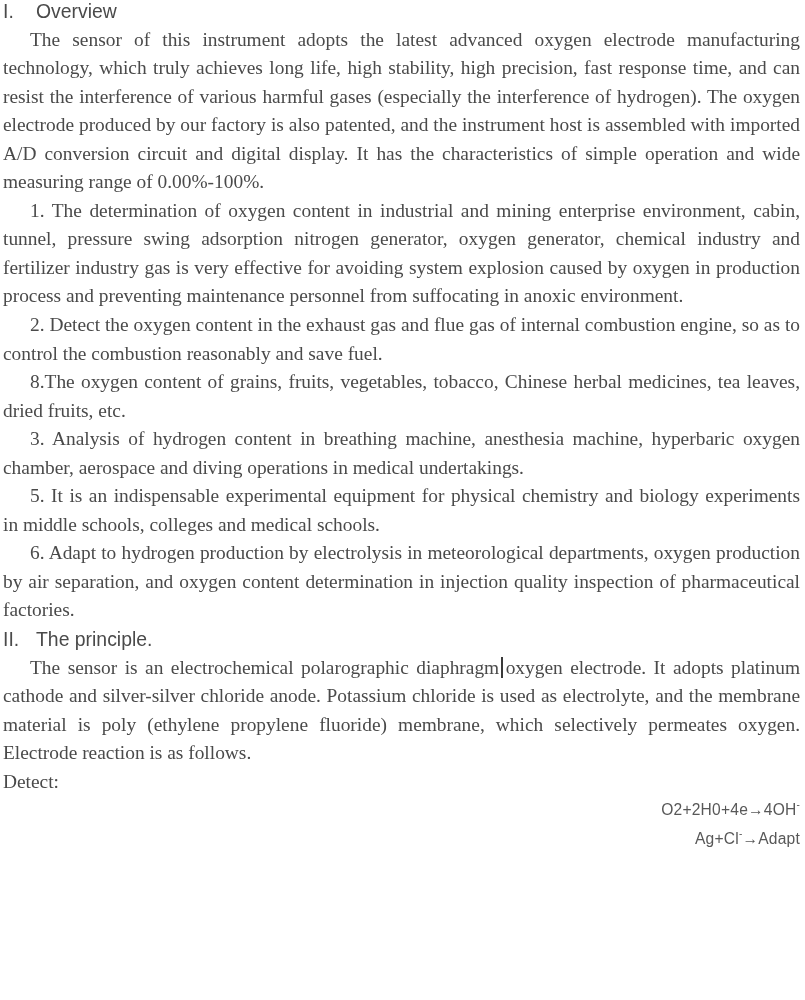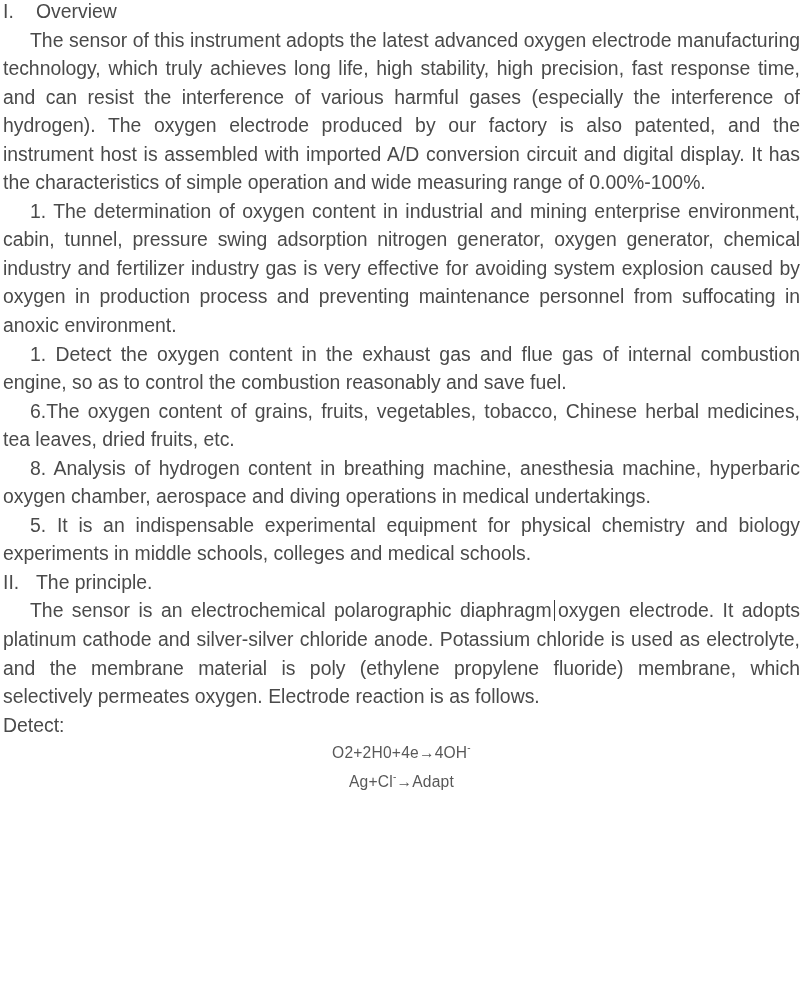--- a/index.html
+++ b/index.html
@@ -21,36 +21,37 @@
     margin-top: -3px;
     font-size: 19.4px;
     line-height: 28.55px;
   }
   .doc p {
     margin: 0;
     padding: 0;
   }
   .body-par {
     text-align: justify;
+    font-family: Liberation Serif, serif;
   }
   .indent {
     text-indent: 27px;
   }
   .heading {
     text-align: left;
   }
   .heading .numeral {
     display: inline-block;
     width: 33px;
   }
   .equation {
     font-size: 15.6px;
     line-height: 28.55px;
     color: #585858;
-    text-align: center;
+    text-align: right;
     letter-spacing: 0.2px;
   }
   .equation sup {
     font-size: 10px;
     line-height: 0;
     position: relative;
     top: -1px;
     vertical-align: super;
   }
   .caret {
@@ -65,24 +66,25 @@
 </head>
 <body>
 
 <div class="doc">
 
   <p class="heading"><span class="numeral">I.</span><span>Overview</span></p>
 
   <p class="body-par indent">The sensor of this instrument adopts the latest advanced oxygen electrode manufacturing technology, which truly achieves long life, high stability, high precision, fast response time, and can resist the interference of various harmful gases (especially the interference of hydrogen). The oxygen electrode produced by our factory is also patented, and the instrument host is assembled with imported A/D conversion circuit and digital display. It has the characteristics of simple operation and wide measuring range of 0.00%-100%.</p>
 
   <p class="body-par indent">1. The determination of oxygen content in industrial and mining enterprise environment, cabin, tunnel, pressure swing adsorption nitrogen generator, oxygen generator, chemical industry and fertilizer industry gas is very effective for avoiding system explosion caused by oxygen in production process and preventing maintenance personnel from suffocating in anoxic environment.</p>
-  <p class="body-par indent">1. Detect the oxygen content in the exhaust gas and flue gas of internal combustion engine, so as to control the combustion reasonably and save fuel.</p>
-  <p class="body-par indent">6.The oxygen content of grains, fruits, vegetables, tobacco, Chinese herbal medicines, tea leaves, dried fruits, etc.</p>
-  <p class="body-par indent">8. Analysis of hydrogen content in breathing machine, anesthesia machine, hyperbaric oxygen chamber, aerospace and diving operations in medical undertakings.</p>
+  <p class="body-par indent">2. Detect the oxygen content in the exhaust gas and flue gas of internal combustion engine, so as to control the combustion reasonably and save fuel.</p>
+  <p class="body-par indent">8.The oxygen content of grains, fruits, vegetables, tobacco, Chinese herbal medicines, tea leaves, dried fruits, etc.</p>
+  <p class="body-par indent">3. Analysis of hydrogen content in breathing machine, anesthesia machine, hyperbaric oxygen chamber, aerospace and diving operations in medical undertakings.</p>
   <p class="body-par indent">5. It is an indispensable experimental equipment for physical chemistry and biology experiments in middle schools, colleges and medical schools.</p>
+  <p class="body-par indent">6. Adapt to hydrogen production by electrolysis in meteorological departments, oxygen production by air separation, and oxygen content determination in injection quality inspection of pharmaceutical factories.</p>
 
   <p class="heading"><span class="numeral">II.</span><span>The principle.</span></p>
 
   <p class="body-par indent"><span>The sensor is an electrochemical polarographic diaphragm</span><span class="caret"></span><span>oxygen electrode. It adopts platinum cathode and silver-silver chloride anode. Potassium chloride is used as electrolyte, and the membrane material is poly (ethylene propylene fluoride) membrane, which selectively permeates oxygen. Electrode reaction is as follows.</span></p>
 
   <p class="body-par">Detect:</p>
 
   <p class="equation"><span>O2+2H0+4e→4OH</span><sup>-</sup></p>
 
   <p class="equation"><span>Ag+Cl</span><sup>-</sup><span>→Adapt</span></p>

